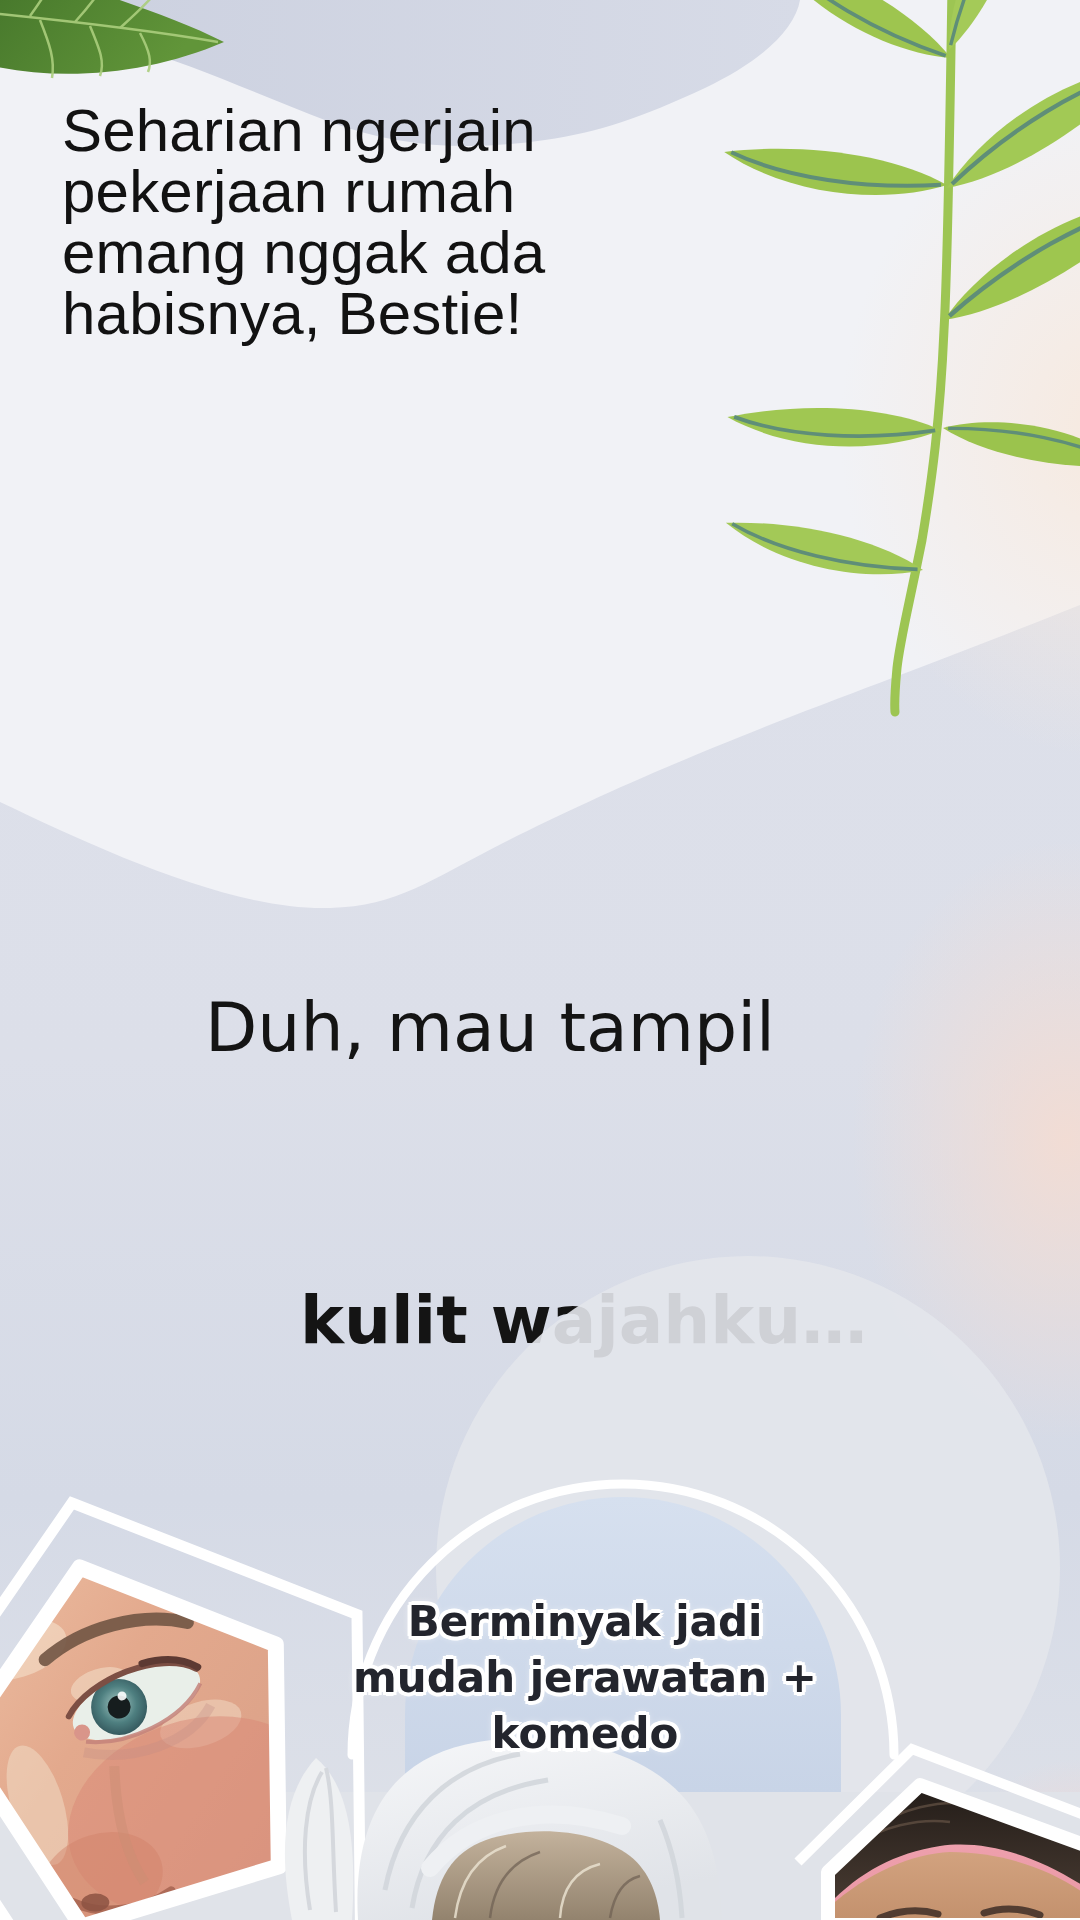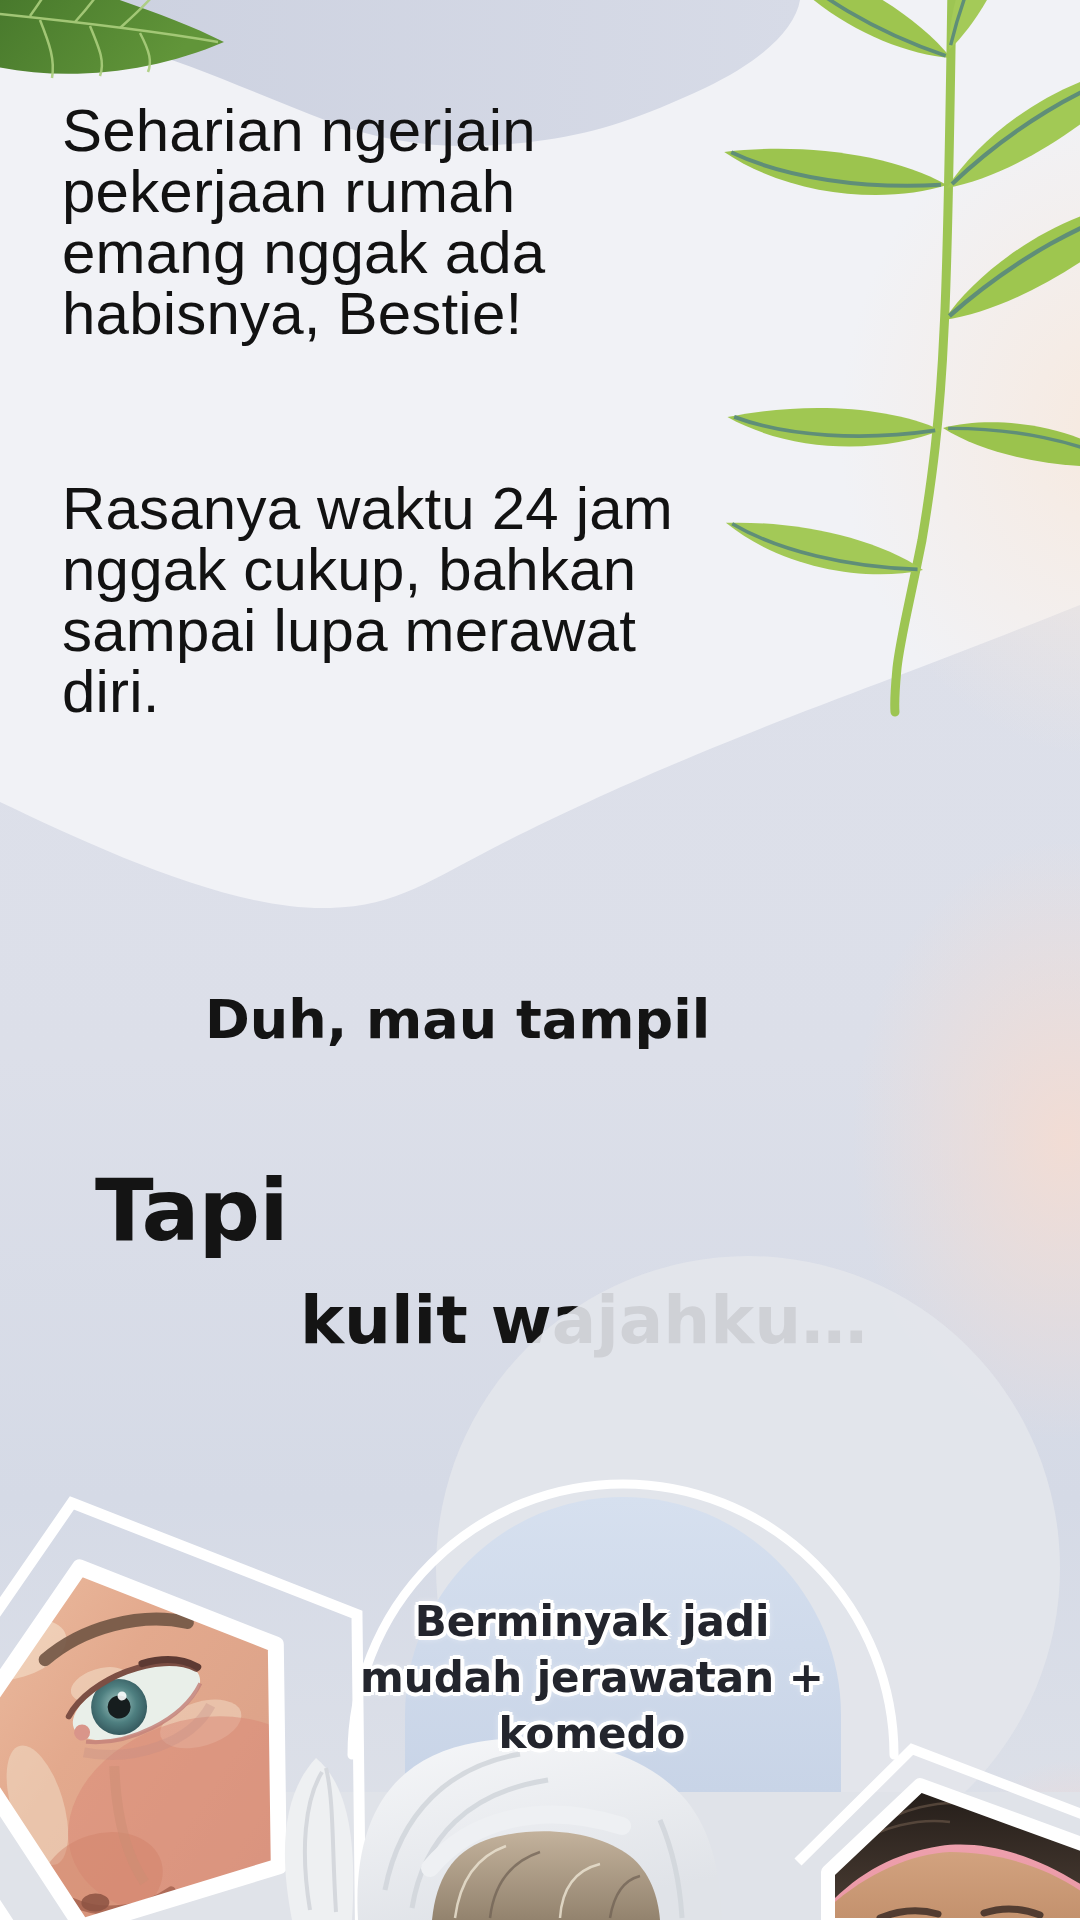--- a/index.html
+++ b/index.html
@@ -17,21 +17,21 @@
     background:radial-gradient(ellipse 62% 55% at 97% 50%,rgba(244,220,210,.9),rgba(244,220,210,0) 72%);}
   .pink-bottom{left:850px;top:1680px;width:230px;height:240px;
     background:radial-gradient(ellipse 80% 80% at 100% 90%,rgba(243,211,207,.85),rgba(243,211,207,0) 72%);}
 
   
   .para{
     color:#121212;font-size:60px;line-height:61px;font-weight:400;
     letter-spacing:.2px;white-space:pre-line;
   }
   .headline{color:#141414;font-family:"DejaVu Sans","Liberation Sans",sans-serif;}
-  .hl-light{font-size:54px;font-weight:700;letter-spacing:0;text-align:center;}
+  .hl-light{font-size:68px;font-weight:400;letter-spacing:0;text-align:center;}
   .hl-heavy{font-size:86px;font-weight:800;letter-spacing:-1px;}
   .hl-mid{font-size:66px;font-weight:700;}
   .caption{
     width:610px;text-align:center;color:#23252d;
     font-family:"DejaVu Sans","Liberation Sans",sans-serif;
     font-size:42px;line-height:56px;font-weight:700;white-space:pre-line;
     text-shadow:-4px 0 0 #fff,4px 0 0 #fff,0 -4px 0 #fff,0 4px 0 #fff,
       -3px -3px 0 #fff,3px -3px 0 #fff,-3px 3px 0 #fff,3px 3px 0 #fff,0 0 10px #fff;
   }
 </style>
@@ -119,29 +119,24 @@
   </svg>
 
   <div class="abs pink-mid"></div>
   <div class="abs pink-bottom"></div>
 
   <div class="abs para" style="left:62px;top:100px;width:620px;">Seharian ngerjain
 pekerjaan rumah
 emang nggak ada
 habisnya, Bestie!</div>
 
-  <div class="abs para" style="left:62px;top:478px;width:660px;">Rasanya waktu 24 jam
-nggak cukup, bahkan
-sampai lupa merawat
-diri.</div>
 
   <div class="abs headline hl-light" style="left:205px;top:988px;">Duh, mau tampil</div>
 
 
-  <div class="abs headline hl-heavy" style="left:95px;top:1160px;">Tapi</div>
 
   <div class="abs headline hl-mid" style="left:300px;top:1282px;">kulit wajahku…</div>
 
   <svg class="layer" viewBox="0 0 1080 1920" aria-hidden="true">
     <defs>
       <linearGradient id="archGrad" x1="0" y1="0" x2="0" y2="1">
         <stop offset="0" stop-color="#d6e0ef"></stop>
           <stop offset="1" stop-color="#c8d4e7"></stop>
       </linearGradient>
     </defs>
@@ -254,17 +249,17 @@
         <path d="M850,1848 C880,1826 920,1818 950,1822" stroke="#6f5c4c" stroke-width="2.5" fill="none" opacity="0.6"></path>
         <path d="M828,1908 C868,1872 912,1854 950,1852 C1000,1852 1048,1868 1082,1892
                  L1082,1925 L828,1925 Z" fill="url(#skinR)"></path>
         <path d="M880,1918 C900,1910 920,1909 938,1914" stroke="#46332a" stroke-width="7" fill="none" stroke-linecap="round" opacity="0.9"></path>
         <path d="M984,1913 C1002,1907 1022,1908 1040,1915" stroke="#46332a" stroke-width="7" fill="none" stroke-linecap="round" opacity="0.9"></path>
       </g>
       <polygon points="920,1785 1090,1847 1090,1925 828,1925 828,1872" fill="none" stroke="#ffffff" stroke-width="14" stroke-linejoin="round"></polygon>
     </g>
   </svg>
 
-  <div class="abs caption" style="left:287px;top:1594px;">Berminyak jadi
+  <div class="abs caption" style="left:280px;top:1594px;">Berminyak jadi
 mudah jerawatan +
 komedo</div>
 
 </div>
 
 </body></html>

